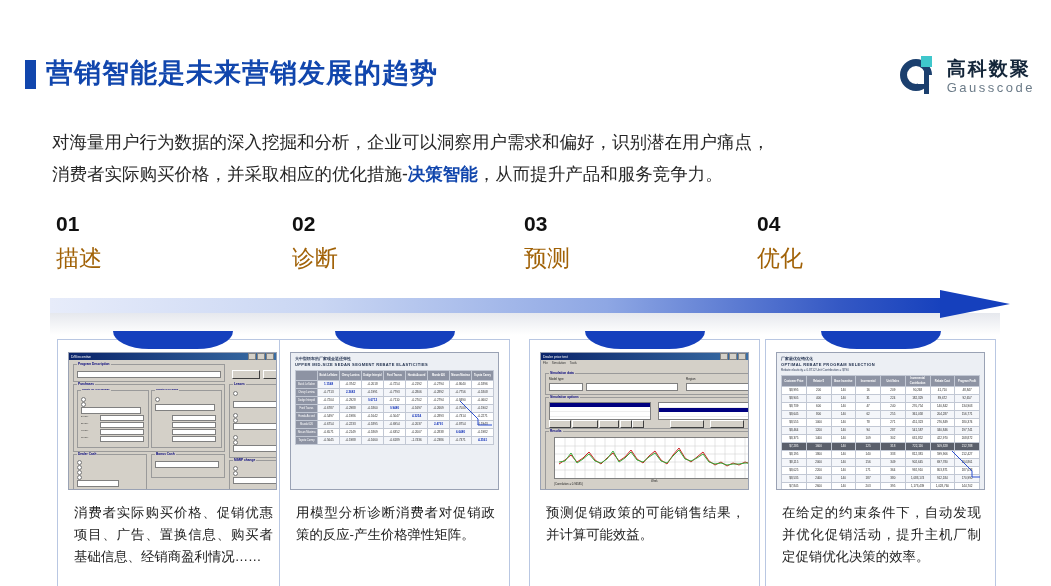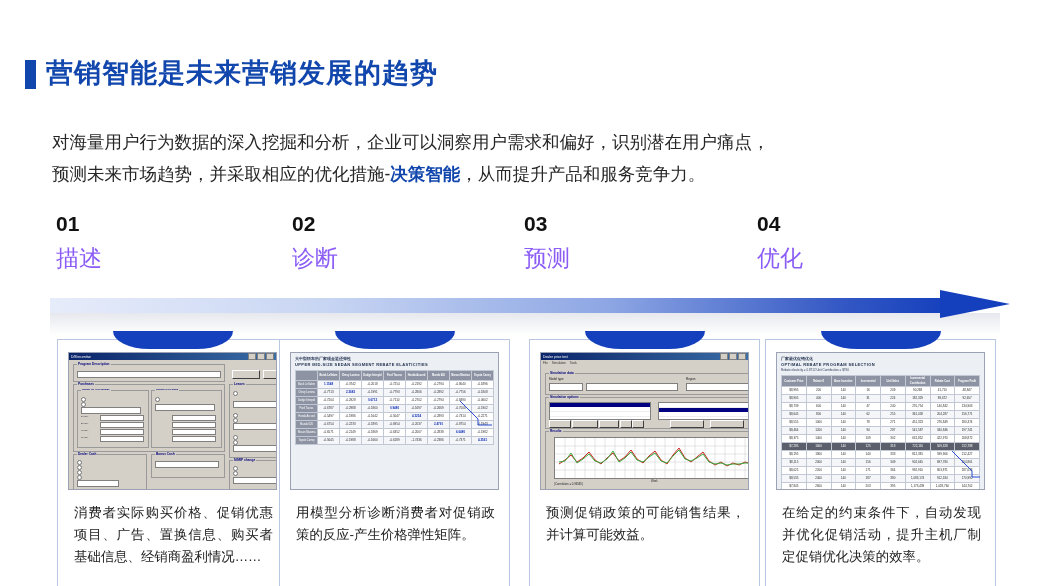--- a/index.html
+++ b/index.html
@@ -41,21 +41,21 @@
   .para{
     position:absolute;left:52px;top:90px;width:950px;
     font-size:17.5px;line-height:32px;color:#262626;text-align:left;
   }
   .para .hl{color:#1146ad;font-weight:bold;}
 
   
   .steps{position:absolute;left:0;top:175px;width:1051px;height:75px;}
   .step{position:absolute;top:0;width:230px;}
   .step-num{font-size:21px;font-weight:bold;color:#111111;line-height:26px;}
-  .step-label{font-size:23px;color:#8b5cf6;line-height:34px;margin-top:4px;}
+  .step-label{font-size:23px;color:#a16207;line-height:34px;margin-top:4px;}
 
   
   .arrow-wrap{position:absolute;left:50px;top:258px;width:960px;height:26px;}
   .arrow-shaft{
     position:absolute;left:0;top:4px;width:898px;height:15px;
     background:linear-gradient(to right,#e7ecfa 0%,#c9d6f3 30%,#8ea7e4 62%,#3458c4 88%,#1540bd 100%);
   }
   .arrow-head{
     position:absolute;left:890px;top:-4px;width:0;height:0;
     border-top:14px solid transparent;border-bottom:14px solid transparent;
@@ -125,25 +125,36 @@
 </style>
 </head>
 <body>
 
 <div class="slide">
 
   <div class="header">
     <div class="title-bar"></div>
     <div class="title-text">营销智能是未来营销发展的趋势</div>
 
+    <div class="logo">
+      <div class="logo-mark">
+        <div class="logo-ring"></div>
+        <div class="logo-bar"></div>
+        <div class="logo-sq"></div>
+      </div>
+      <div class="logo-txt">
+        <div class="logo-cn">高科数聚</div>
+        <div class="logo-en">Gausscode</div>
+      </div>
+    </div>
   </div>
 
   <div class="para">
     <span>对海量用户行为数据的深入挖掘和分析，企业可以洞察用户需求和偏好，识别潜在用户痛点，</span><br>
-    <span>预测未来市场趋势，并采取相应的优化措施-</span><span class="hl">决策智能</span><span>，从而提升产品和服务竞争力。</span>
+    <span>消费者实际购买价格，并采取相应的优化措施-</span><span class="hl">决策智能</span><span>，从而提升产品和服务竞争力。</span>
   </div>
 
   <div class="steps">
     <div class="step" style="left:56px;">
       <div class="step-num">01</div>
       <div class="step-label">描述</div>
     </div>
     <div class="step" style="left:292px;">
       <div class="step-num">02</div>
       <div class="step-label">诊断</div>

